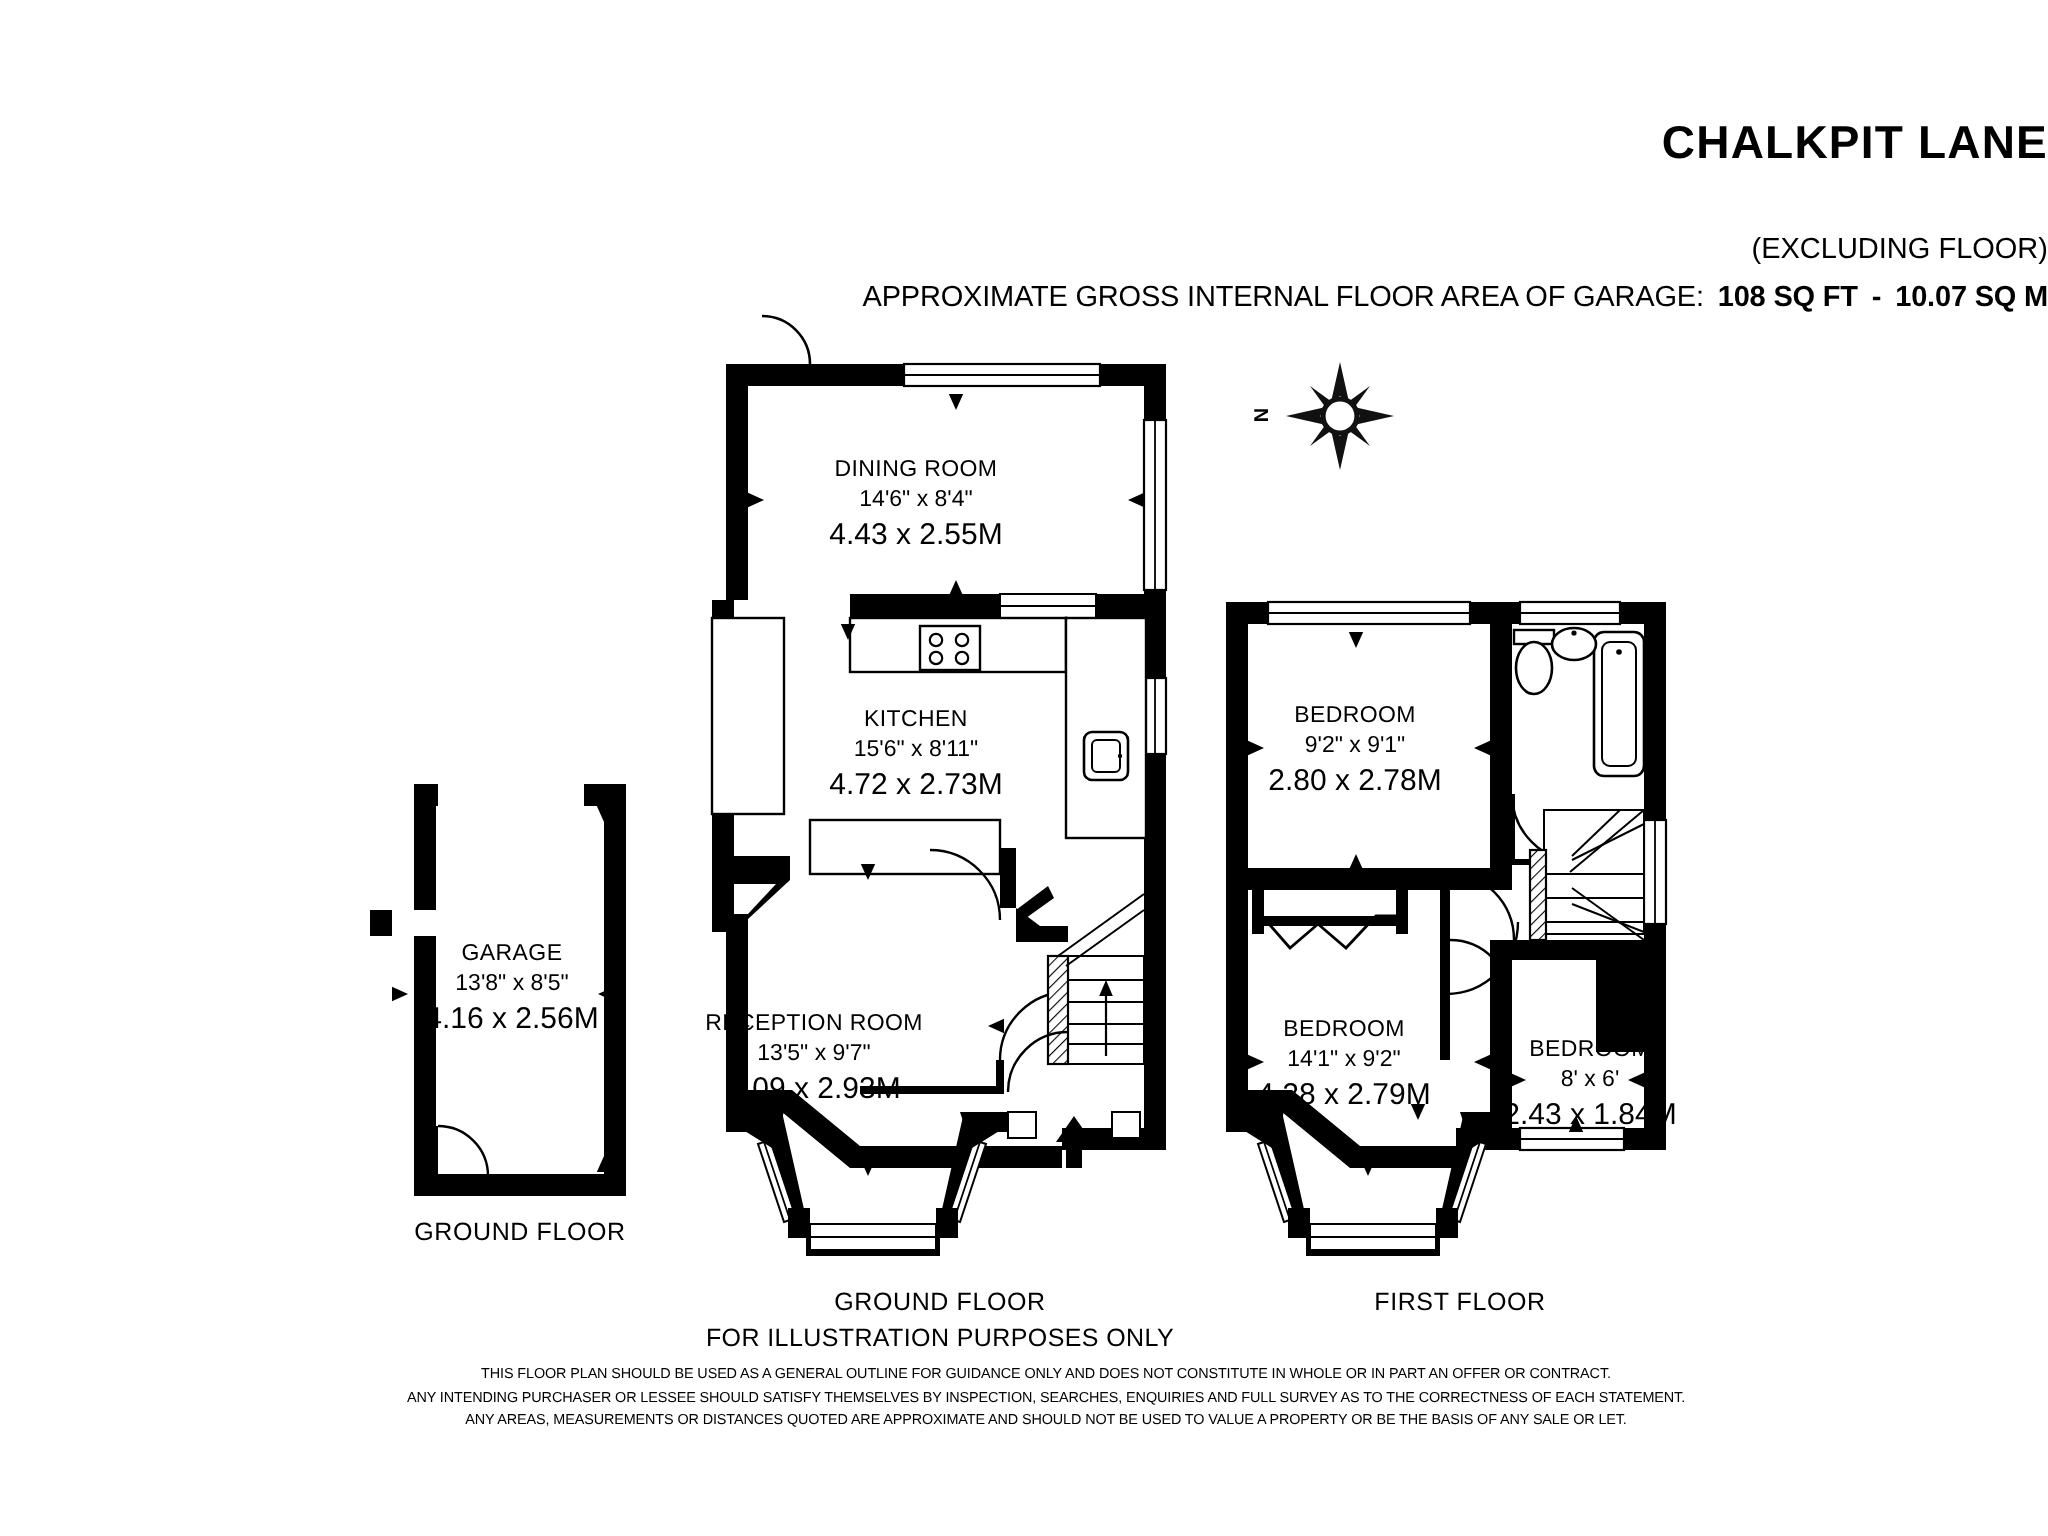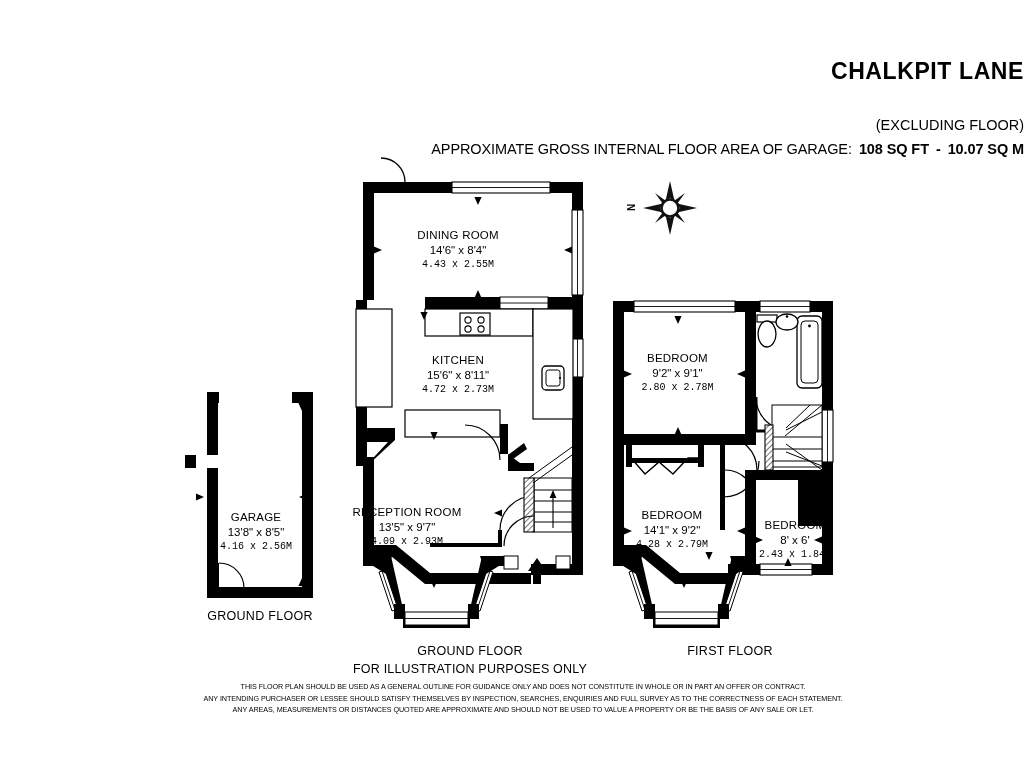--- a/index.html
+++ b/index.html
@@ -64,26 +64,26 @@
   
   .room-label {
     position: absolute;
     text-align: center;
     white-space: nowrap;
     line-height: 1.30;
     font-size: 11.5px;
   }
   .room-label .rl-name { font-size: 11.5px; letter-spacing: 0.2px; }
   .room-label .rl-imp  { font-size: 11.5px; }
-  .room-label .rl-met  { font-size: 10px; font-family: Liberation Mono, monospace; }
+  .room-label .rl-met  { font-size: 15px; }
 
   #label-dining    { left: 398px; top: 228px; width: 120px; }
   #label-kitchen   { left: 398px; top: 353px; width: 120px; }
   #label-reception { left: 332px; top: 505px; width: 150px; }
-  #label-garage    { left: 196px; top: 470px; width: 120px; margin-top: 40px; }
+  #label-garage    { left: 196px; top: 470px; width: 120px; }
   #label-bed1      { left: 620px; top: 351px; width: 115px; }
   #label-bed2      { left: 612px; top: 508px; width: 120px; }
   #label-bed3      { left: 740px; top: 518px; width: 110px; }
 
   
   .floor-caption {
     position: absolute;
     text-align: center;
     white-space: nowrap;
     font-size: 12.5px;

